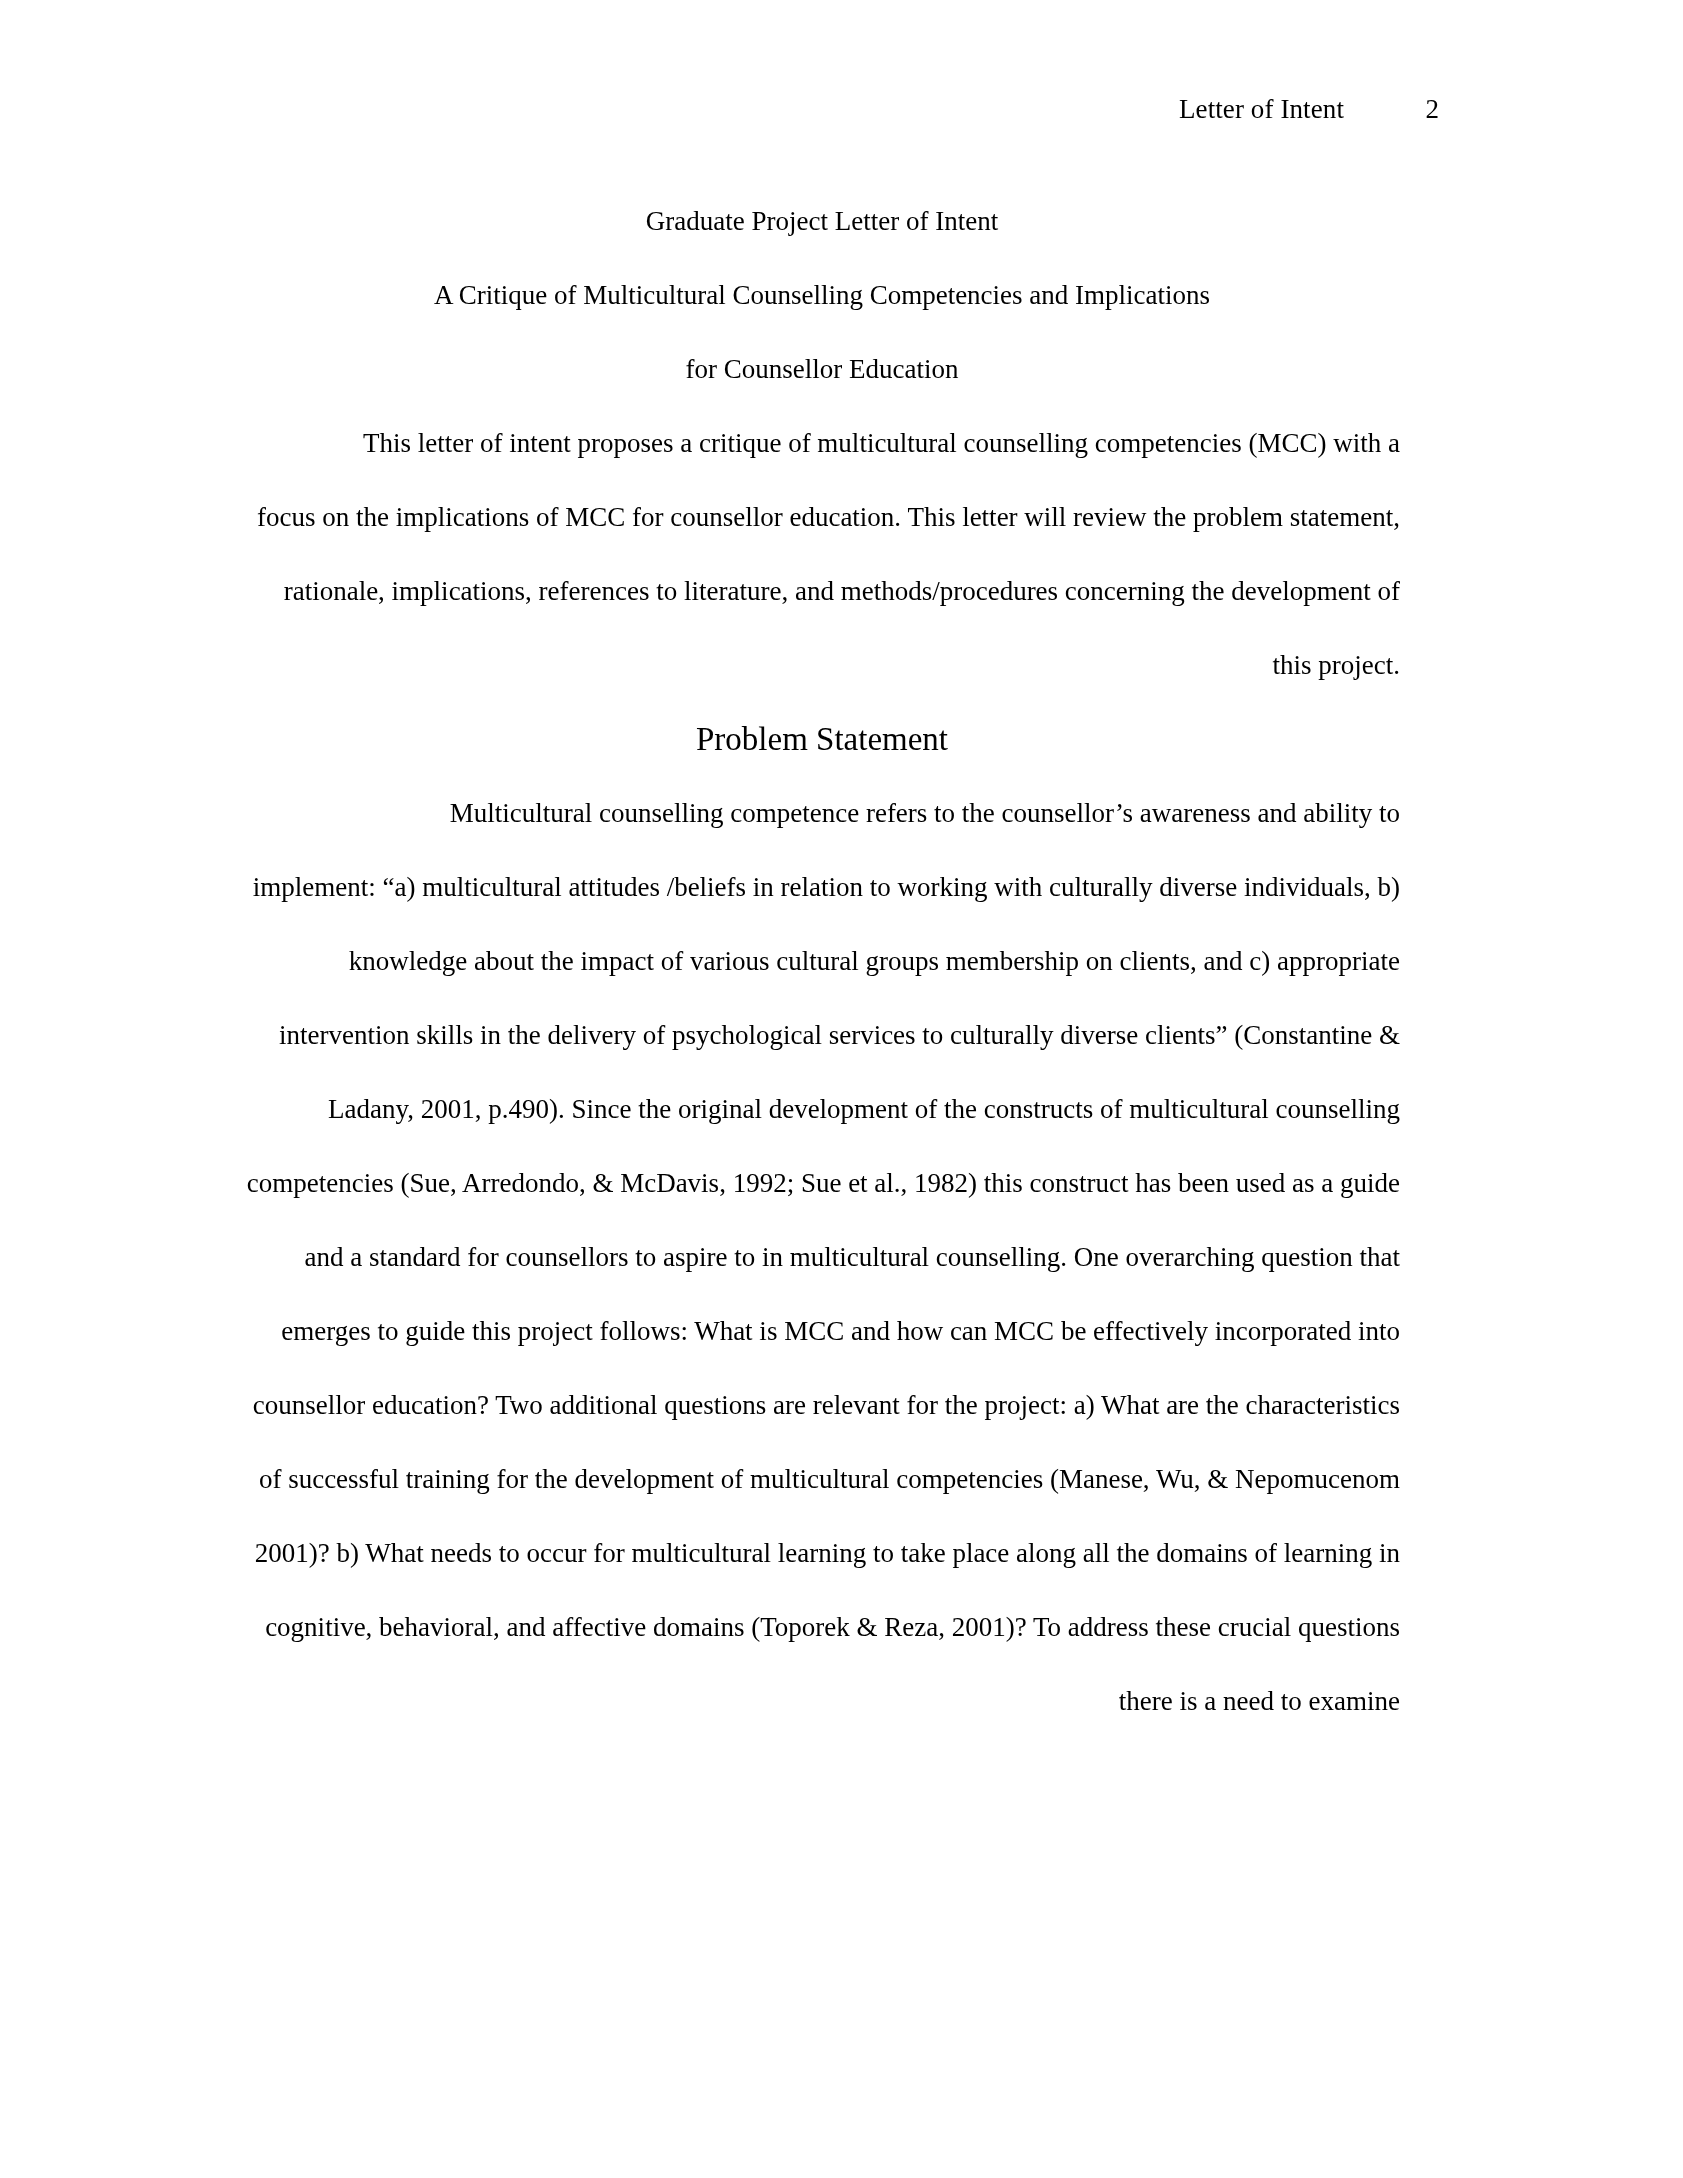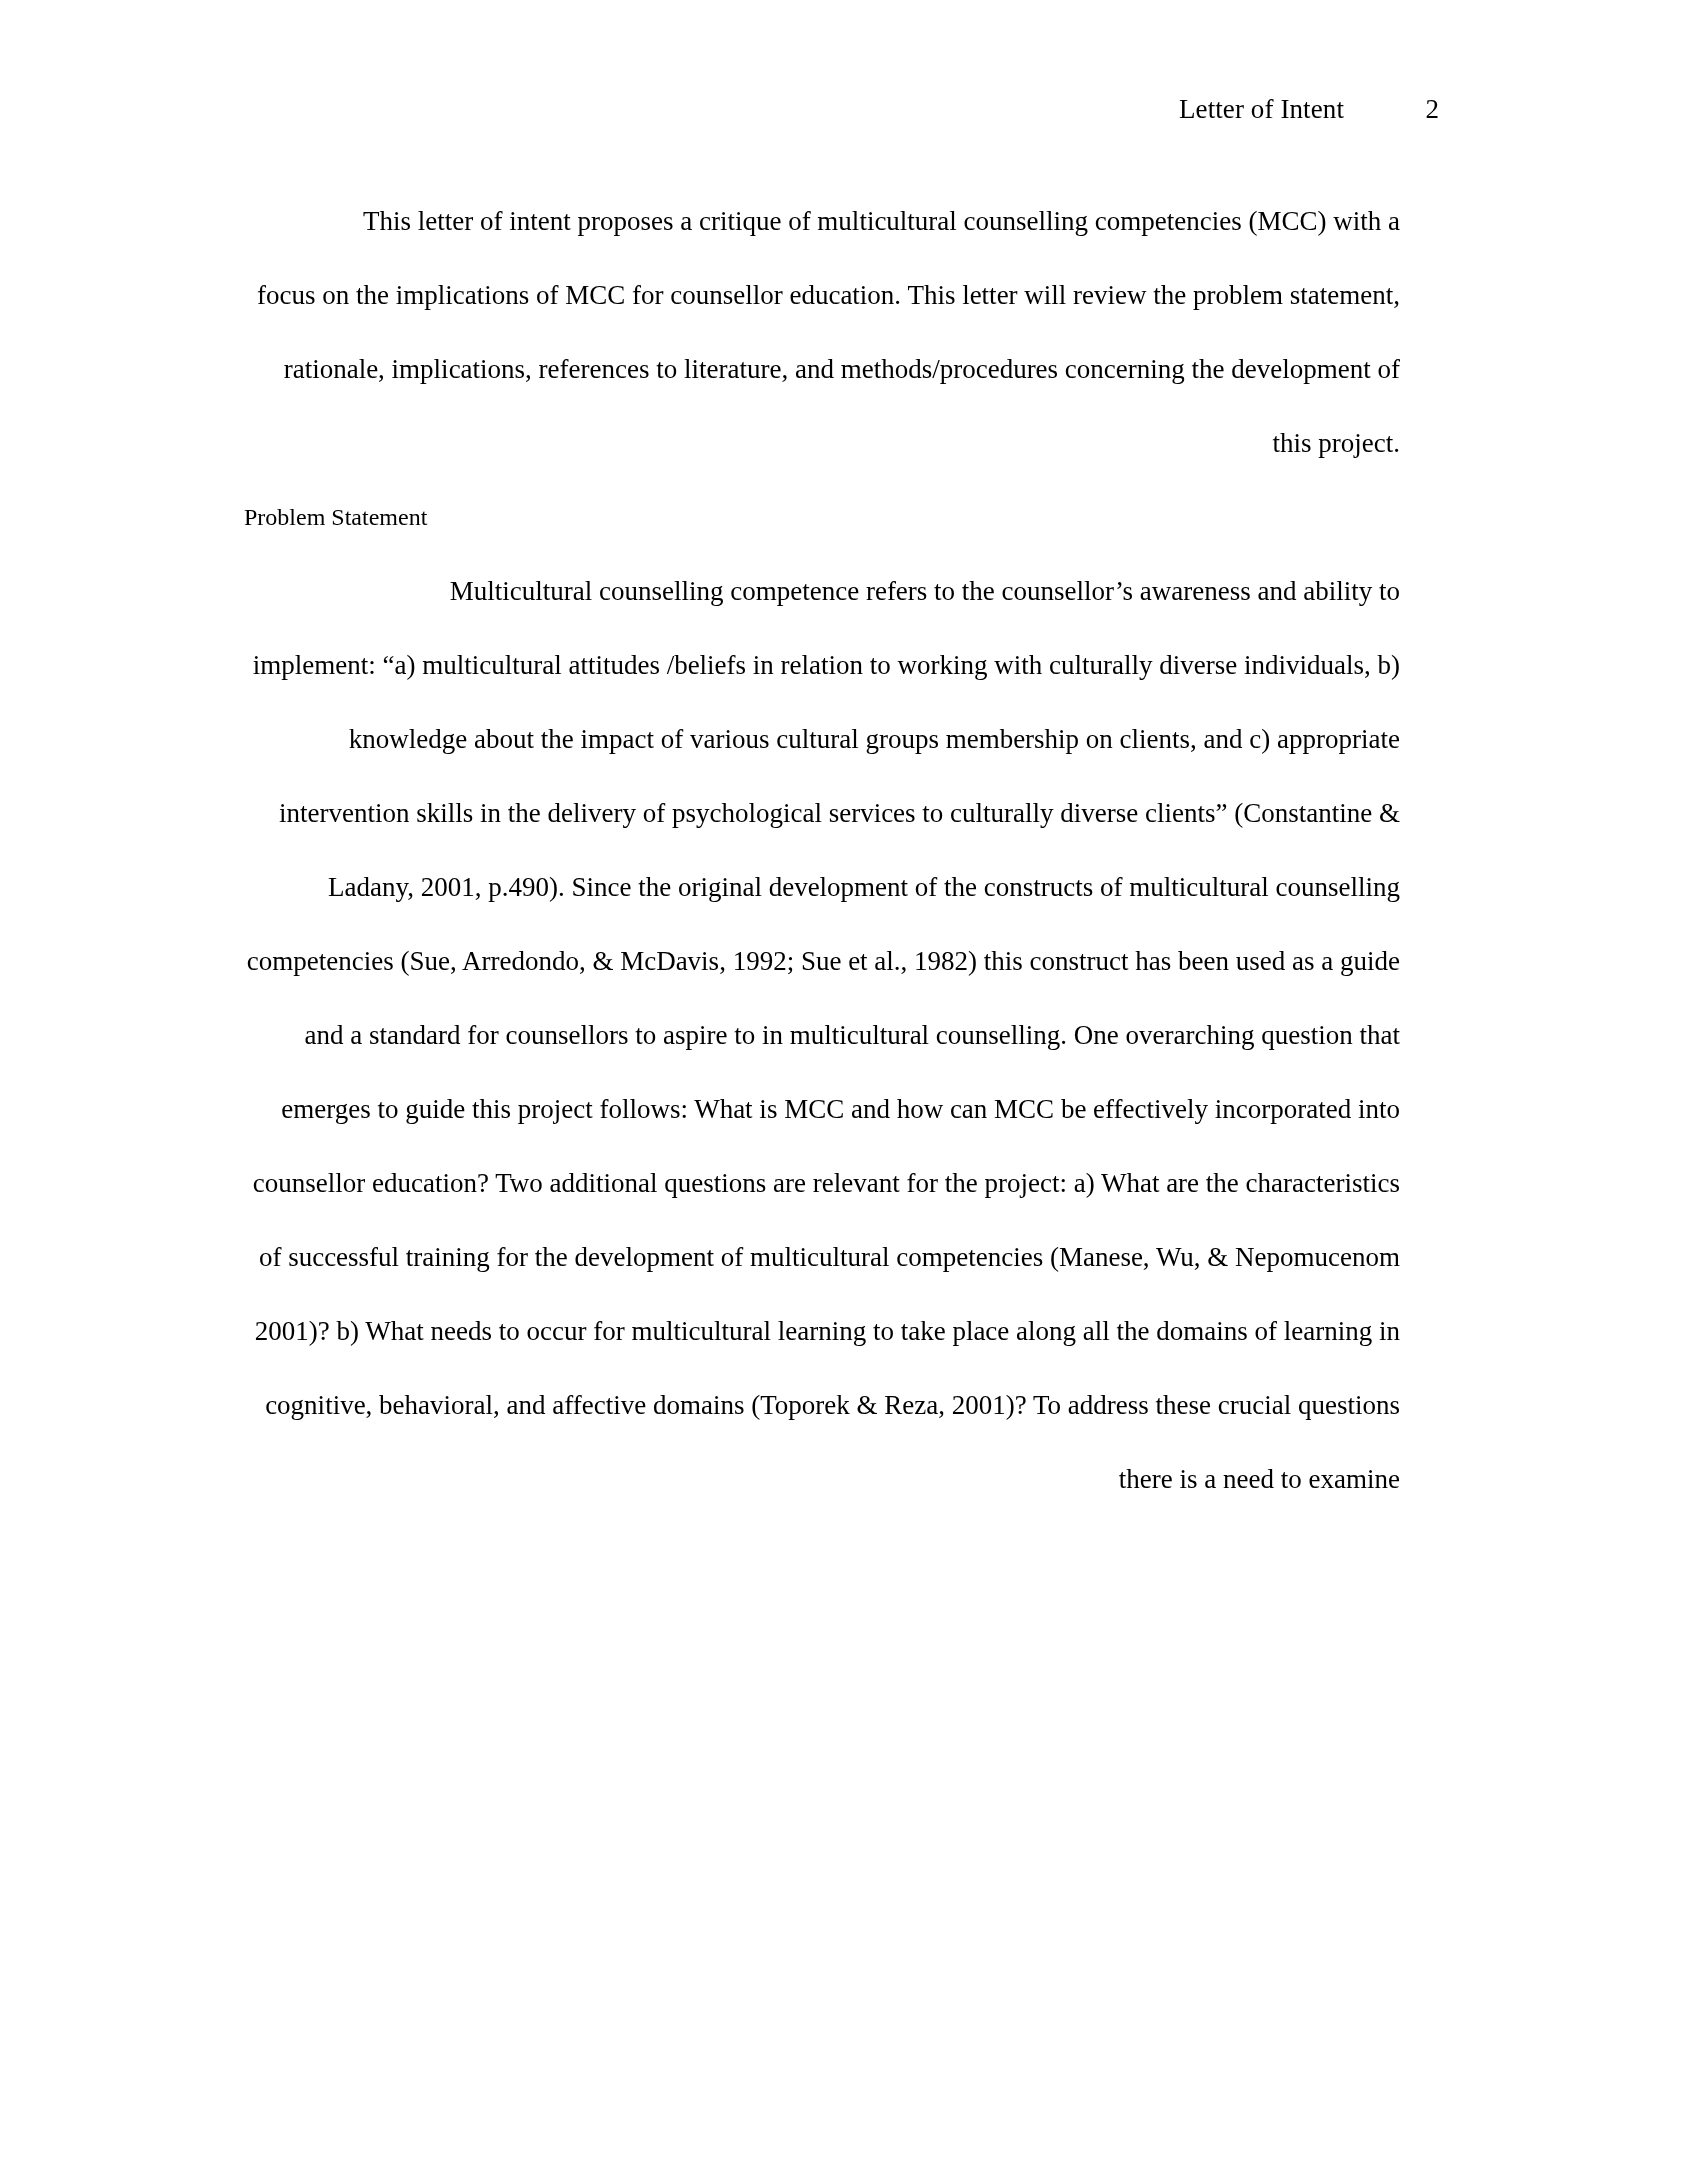--- a/index.html
+++ b/index.html
@@ -63,41 +63,47 @@
   }
 
   .para {
     margin: 0;
     text-indent: 95px;
     text-align: right;
   }
 
   .heading-centered {
     margin: 0;
+    text-align: center;
     font-weight: normal;
-    font-size: 24px;
+    font-size: 33px;
     line-height: 74px;
   }
 
   .title-block > div {
     line-height: 74px;
   }
 </style>
 </head>
 <body>
 
 <div class="page">
 
   <div class="running-head">
     <span class="rh-title">Letter of Intent</span>
     <span class="rh-page">2</span>
   </div>
 
   <div class="doc-body">
 
+    <div class="title-block">
+      <div class="line-centered">Graduate Project Letter of Intent</div>
+      <div class="line-centered">A Critique of Multicultural Counselling Competencies and Implications</div>
+      <div class="line-centered">for Counsellor Education</div>
+    </div>
 
     <p class="para">This letter of intent proposes a critique of multicultural counselling competencies (MCC) with a focus on the implications of MCC for counsellor education. This letter will review the problem statement, rationale, implications, references to literature, and methods/procedures concerning the development of this project.</p>
 
     <h2 class="heading-centered">Problem Statement</h2>
 
     <p class="para">Multicultural counselling competence refers to the counsellor’s awareness and ability to implement: “a) multicultural attitudes /beliefs in relation to working with culturally diverse individuals, b) knowledge about the impact of various cultural groups membership on clients, and c) appropriate intervention skills in the delivery of psychological services to culturally diverse clients” (Constantine &amp; Ladany, 2001, p.490). Since the original development of the constructs of multicultural counselling competencies (Sue, Arredondo, &amp; McDavis, 1992; Sue et al., 1982) this construct has been used as a guide and a standard for counsellors to aspire to in multicultural counselling. One overarching question that emerges to guide this project follows: What is MCC and how can MCC be effectively incorporated into counsellor education? Two additional questions are relevant for the project: a) What are the characteristics of successful training for the development of multicultural competencies (Manese, Wu, &amp; Nepomucenom 2001)? b) What needs to occur for multicultural learning to take place along all the domains of learning in cognitive, behavioral, and affective domains (Toporek &amp; Reza, 2001)? To address these crucial questions there is a need to examine</p>
 
   </div>
 
 </div>

